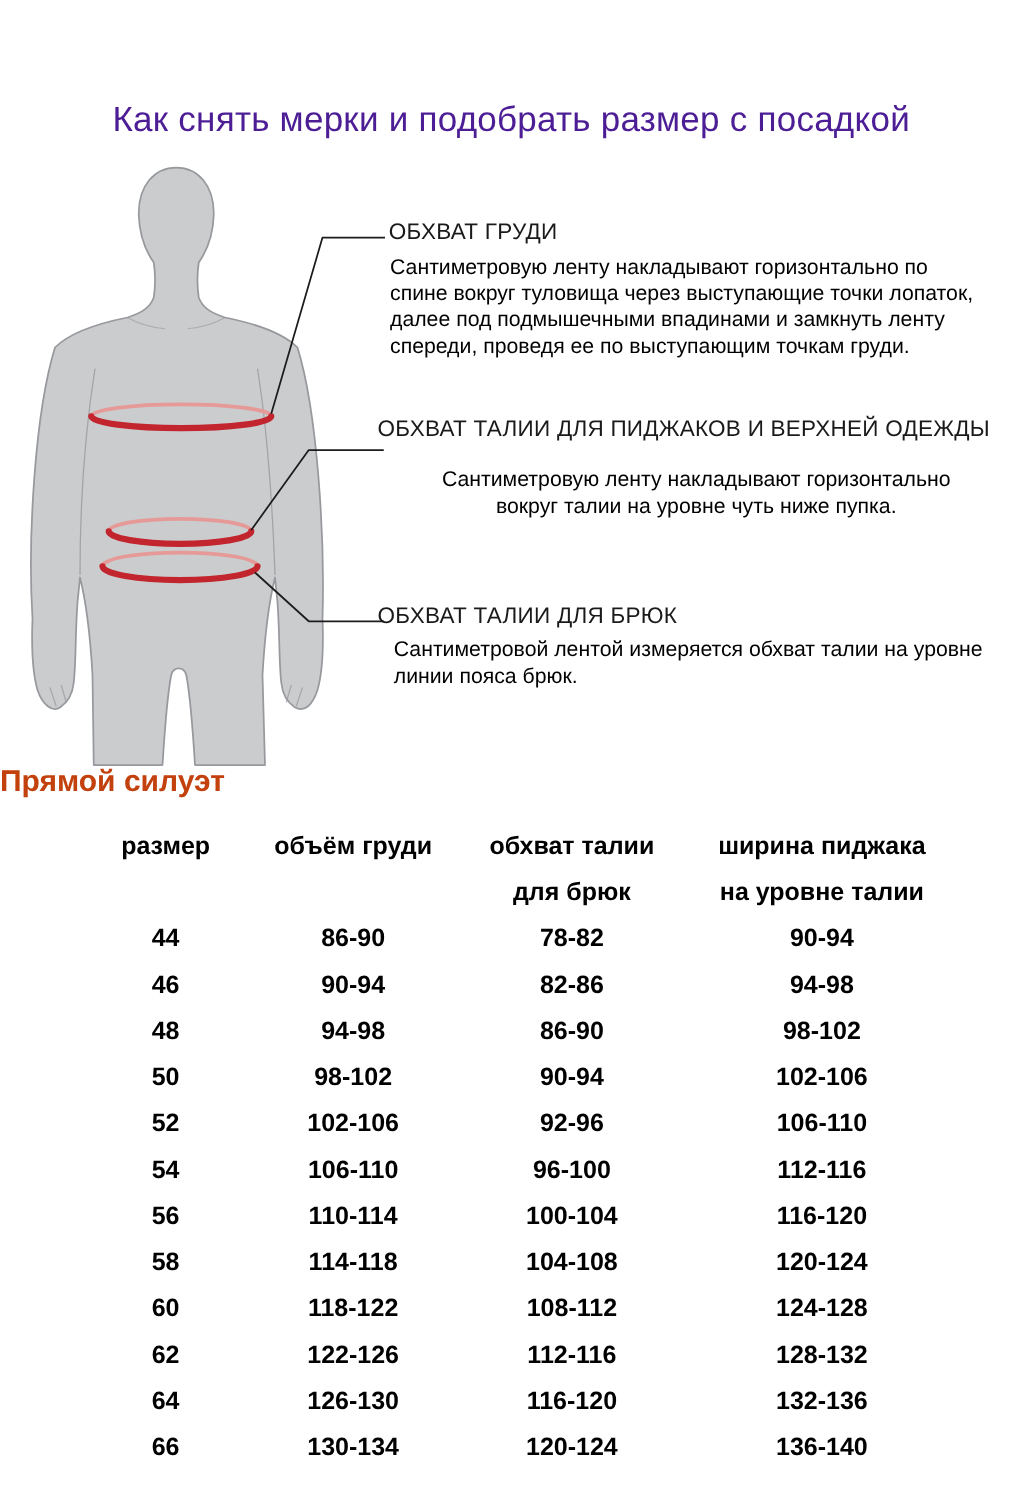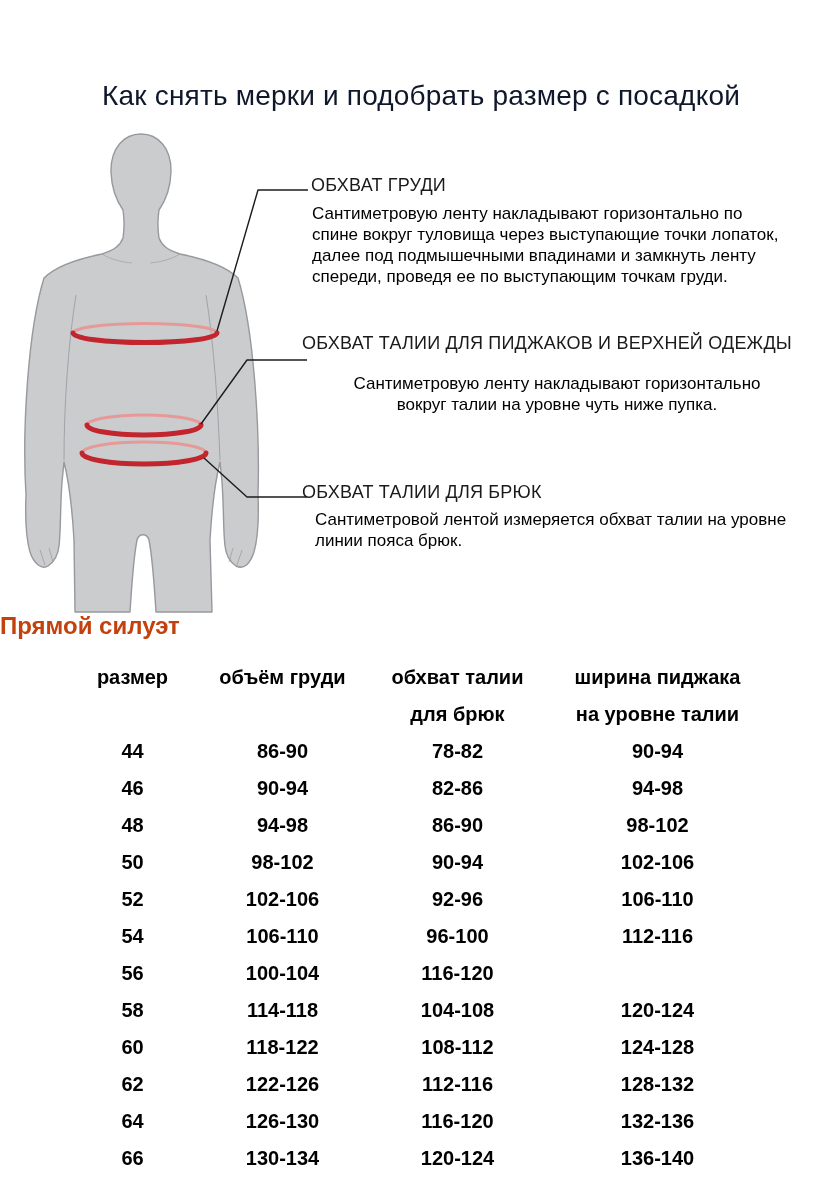--- a/index.html
+++ b/index.html
@@ -3,23 +3,23 @@
 <meta charset="utf-8">
 <style>
   html,body { margin:0; padding:0; }
   body {
     width:825px; height:1200px; position:relative;
     background:#ffffff; color:#000;
     font-family:"Liberation Sans", sans-serif;
     overflow:hidden;
   }
   .page-title {
-    position:absolute; top:80px; left:16px; width:810px;
+    position:absolute; top:80px; left:4px; width:810px;
     text-align:center; font-size:28px; font-weight:400; margin:0;
-    letter-spacing:0.2px; color:#0f172a;
+    letter-spacing:0.2px; color:#4c1d95;
   }
   .figure-svg { position:absolute; left:20px; top:130px; }
   .m-heading {
     position:absolute; font-size:18px; font-weight:400; color:#1a1a1a;
     letter-spacing:0.2px; white-space:nowrap;
   }
   .m-desc {
     position:absolute; font-size:17px; line-height:21px; color:#000000;
     white-space:pre-line; width:480px;
   }
@@ -154,20 +154,21 @@
           <div class="tcell">106-110</div>
         </div>
         <div class="trow">
           <div class="tcell">54</div>
           <div class="tcell">106-110</div>
           <div class="tcell">96-100</div>
           <div class="tcell">112-116</div>
         </div>
         <div class="trow">
           <div class="tcell">56</div>
+          <div class="tcell">110-114</div>
           <div class="tcell">100-104</div>
           <div class="tcell">116-120</div>
         </div>
         <div class="trow">
           <div class="tcell">58</div>
           <div class="tcell">114-118</div>
           <div class="tcell">104-108</div>
           <div class="tcell">120-124</div>
         </div>
         <div class="trow">

